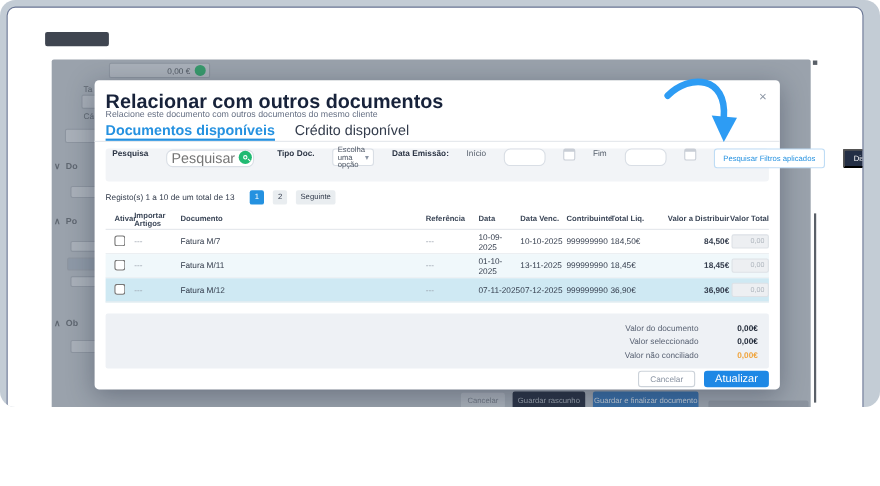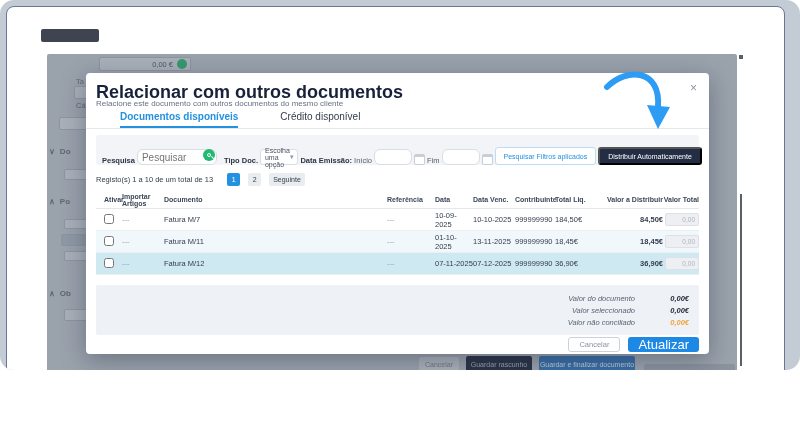--- a/index.html
+++ b/index.html
@@ -20,28 +20,28 @@
   .scrollbar { position:absolute; left:733px; top:187px; width:2px; height:172px; background:#5a6068; }
   .scroll-mark { position:absolute; left:732px; width:4px; height:4px; background:#5a6068; }
 
   
   .modal { position:absolute; left:79px; top:66px; width:623px; height:281px; background:#fff; border-radius:4px;
            box-shadow:0 6px 24px rgba(20,30,50,.35); z-index:5; }
   .m-close { position:absolute; right:12px; top:8px; font-size:12px; color:#8a94a3; cursor:pointer; }
   .m-title { position:absolute; left:10px; top:9px; font-size:18px; font-weight:bold; color:#17223a; }
   .m-sub   { position:absolute; left:10px; top:26px; font-size:8px; color:#667084; }
   .tabs { position:absolute; left:0; top:38px; width:100%; height:18px; border-bottom:1px solid #e4e7eb; display:flex; gap:18px; padding-left:10px; }
-  .tab { font-size:10px; padding-bottom:0; color:#333c4c; cursor:pointer;margin-left:24px; }
+  .tab { font-size:13px; padding-bottom:0; color:#333c4c; cursor:pointer; }
   .tab.active { color:#2491e0; font-weight:bold; border-bottom:2px solid #2491e0; }
 
   .filterbar { position:absolute; left:10px; top:62px; width:603px; height:30px; background:#f2f4f7; border-radius:3px;
-               display:flex; align-items:flex-end; gap:2px; padding:0 6px; }
+               display:flex; align-items:flex-start; gap:16px; padding:0 6px; }
   .f-lbl { font-size:7.5px; font-weight:bold; color:#2c3545; white-space:nowrap; }
   .f-lbl2 { font-size:7.5px; color:#555e6b; white-space:nowrap; }
-  .f-input { height:16px; border:1px solid #d9dee5; border-radius:6px; background:#fff; font-size:10px; padding:0 4px;
+  .f-input { height:16px; border:1px solid #d9dee5; border-radius:6px; background:#fff; font-size:13px; padding:0 4px;
              font-family:"Liberation Sans", sans-serif; color:#333; }
   .search-wrap { position:relative; width:80px; }
   .search-wrap input { width:80px; padding-right:16px; }
   .green-circle { position:absolute; right:2px; top:2px; width:12px; height:12px; border-radius:50%; background:#21ba72;
                   display:flex; align-items:center; justify-content:center; }
   .mini-mag { width:4px; height:4px; border:1px solid #fff; border-radius:50%; position:relative; }
   .mini-mag::after { content:""; position:absolute; left:3px; top:3px; width:3px; height:1px; background:#fff; transform:rotate(45deg); }
   .f-select { width:88px; height:16px; border:1px solid #d9dee5; border-radius:3px; background:#fff; font-size:7px; color:#4b5462;
               display:flex; align-items:center; justify-content:space-between; padding:0 4px; cursor:pointer; }
   .caret { color:#8a94a3; font-size:7px; }
@@ -64,30 +64,30 @@
   .dash { color:#9aa2ad; }
   .rowbg-alt { background:#f0f8fb; }
   .rowbg-sel { background:#cfe9f3; }
   .chk { width:10px; height:10px; margin-left:8px; accent-color:#2491e0; }
   .vt-input { width:34px; height:13px; background:#edeff2; border:1px solid #dde1e6; border-radius:2px; font-size:6.5px;
               color:#aeb5bd; text-align:right; padding:0 3px; font-family:"Liberation Sans", sans-serif; }
   .valdist { font-weight:bold; }
 
   .summary { position:absolute; left:10px; top:212px; width:603px; height:50px; background:#eef1f5; border-radius:2px;
              display:flex; flex-direction:column; justify-content:center; gap:3px; padding-right:10px; }
-  .s-row { display:flex; justify-content:flex-end; align-items:center; gap:14px; font-size:7.5px;font-style:italic; }
+  .s-row { display:flex; justify-content:flex-end; align-items:center; gap:14px; font-size:7.5px; }
   .s-lbl { color:#5a6374; }
   .s-val { font-weight:bold; color:#1c2433; width:40px; text-align:right; }
   .s-val.orange { color:#f0a43c; }
 
   .m-footer { position:absolute; right:10px; top:264px; display:flex; gap:8px; }
   .btn-cancel { height:15px; padding:0 10px; background:#fff; border:1px solid #ccd2d9; border-radius:3px; color:#8a94a3;
                 font-size:7.5px; display:flex; align-items:center; cursor:pointer; }
   .btn-blue { height:15px; padding:0 10px; background:#1e88e5; border:none; border-radius:3px; color:#fff;
-              font-size:13px; display:flex; align-items:center; cursor:pointer; }
+              font-size:10px; display:flex; align-items:center; cursor:pointer; }
 
   .arrow-svg { position:absolute; left:594px; top:60px; z-index:9; pointer-events:none; }
 </style>
 </head>
 <body>
 
 <div class="canvas">
   <div class="frame">
 
     <div class="dark-strip"></div>

